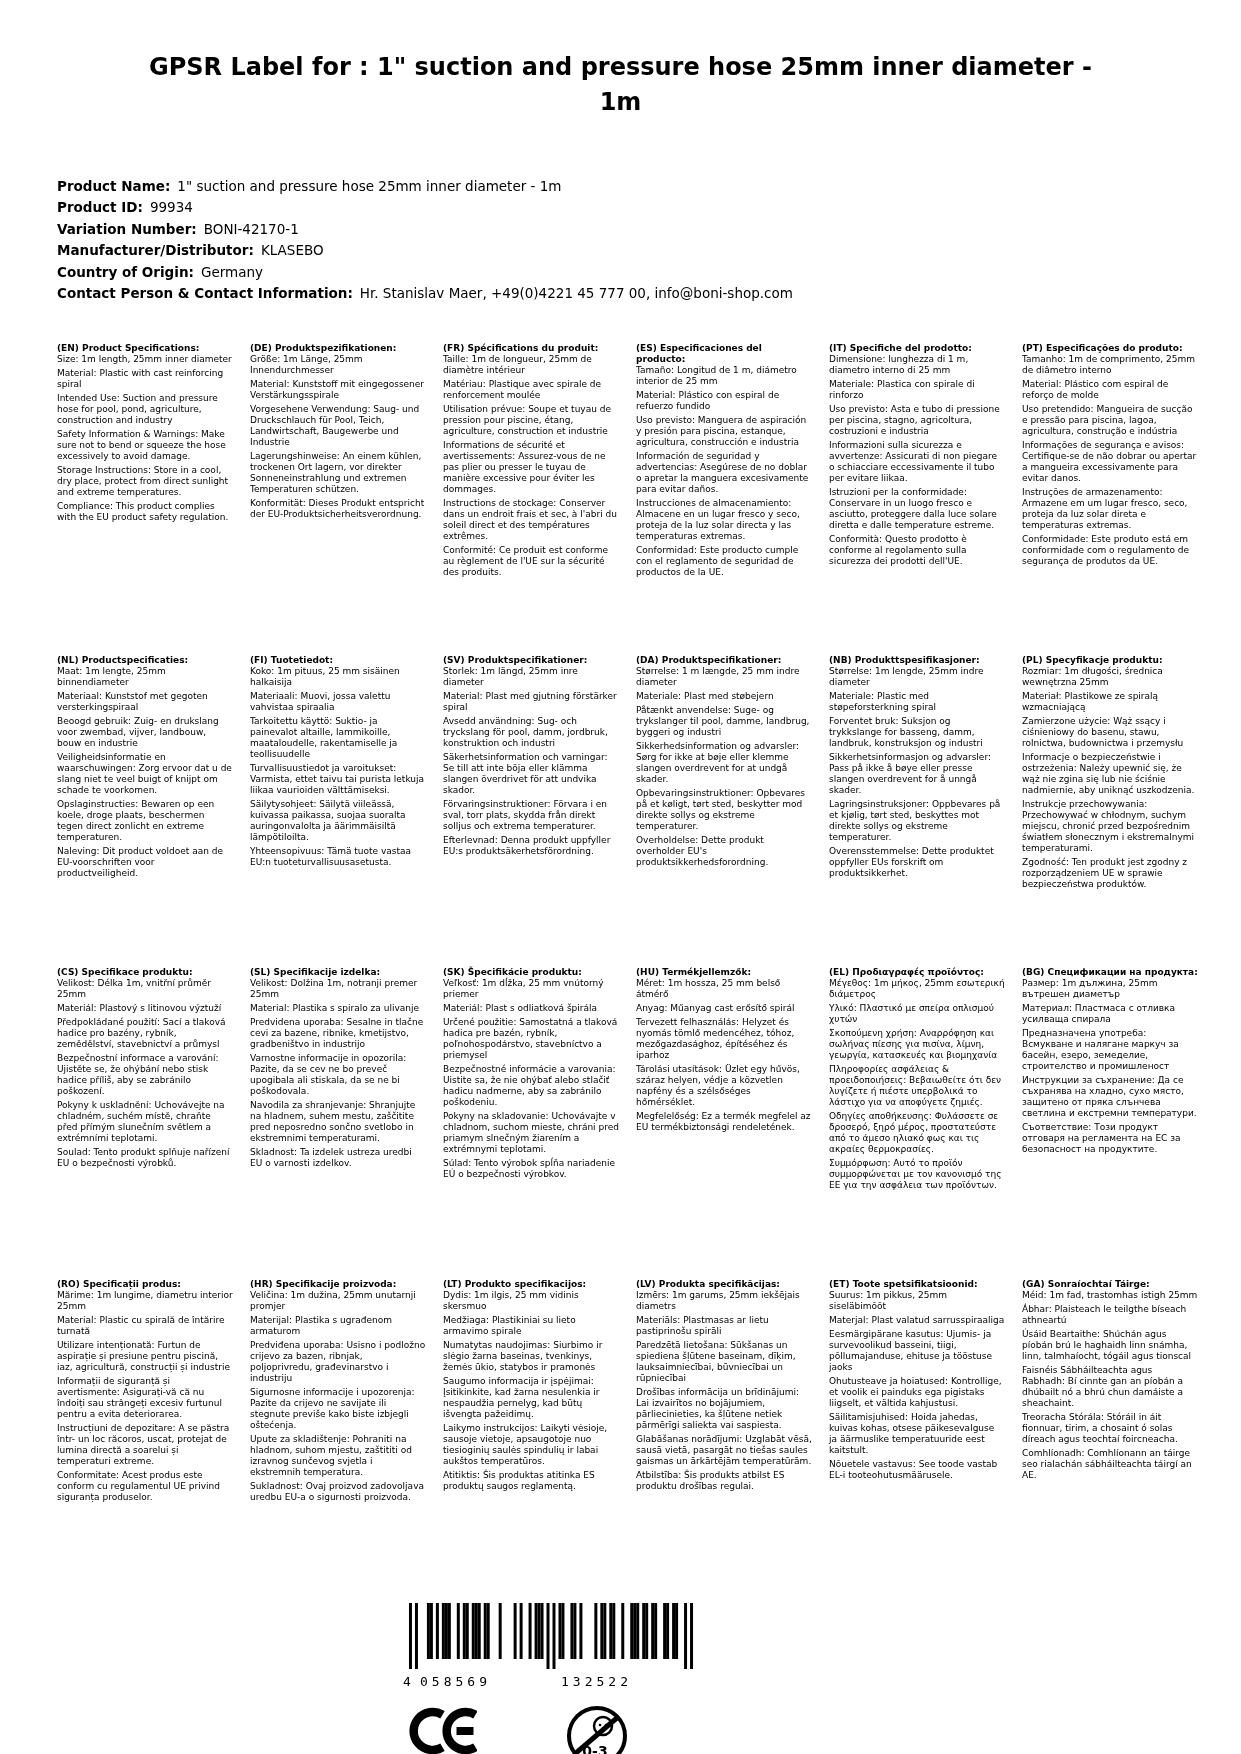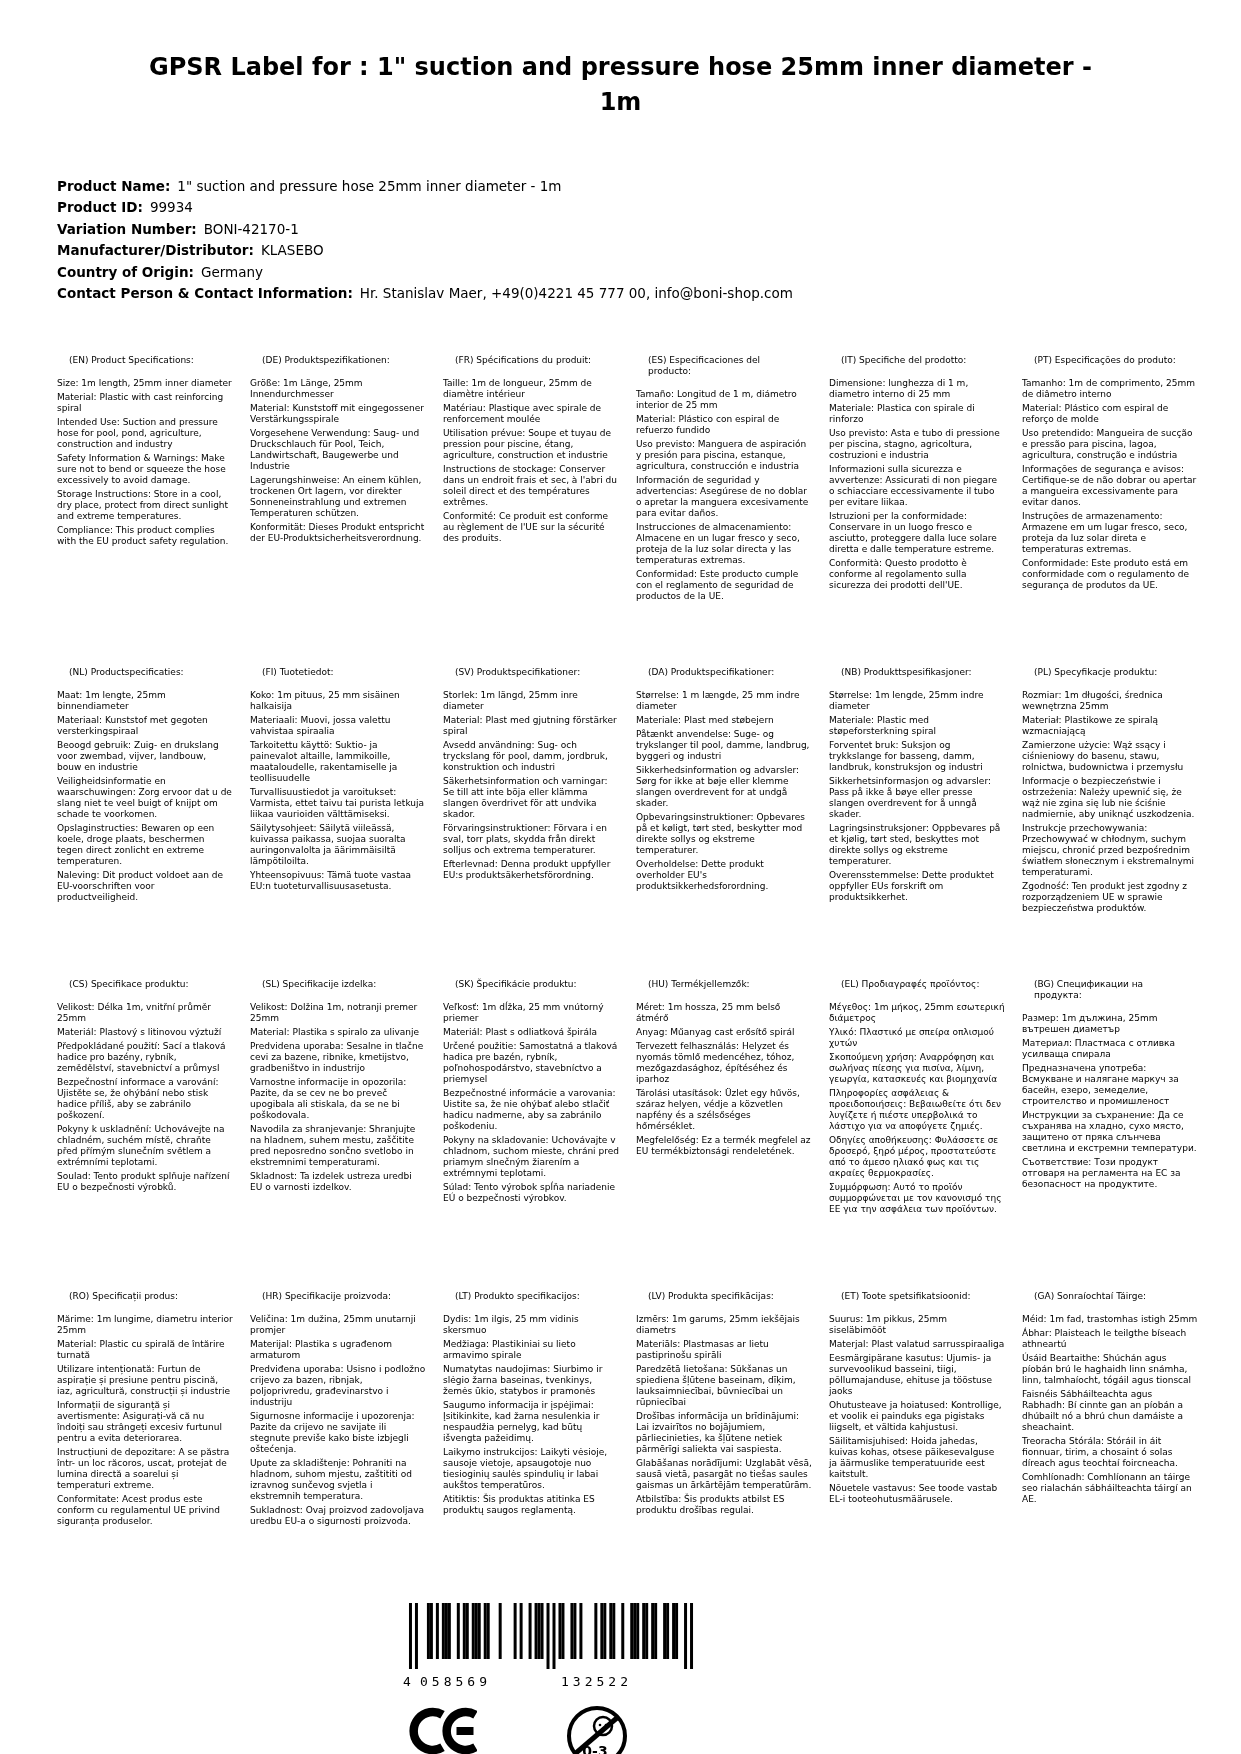--- a/index.html
+++ b/index.html
@@ -14,21 +14,21 @@
     font-size: 24px; font-weight: bold; text-align: center;
     max-width: 950px; margin: 50px auto 0 auto; line-height: 1.45;
   }
   .product-info { margin: 56px 0 0 57px; font-size: 13.5px; line-height: 21.5px; }
   .info-label { font-weight: bold; margin-right: 7px; }
   .specs-grid {
     display: grid; grid-template-columns: repeat(6, 176px); column-gap: 17px;
     grid-auto-rows: 312px; align-items: start; margin: 38px 0 0 57px;
   }
   .spec-block { font-size: 9px; line-height: 11px; }
-  .spec-heading { font-size: 9px; font-weight: normal; margin: 12px; padding: 0; }
+  .spec-heading { font-size: 9px; font-weight: bold; margin: 0; padding: 0; }
   .spec-para { margin: 0 0 3px 0; }
   .footer { margin: 12px 0 0 403px; width: 420px; }
   .barcode-wrap { display: inline-block; }
   .barcode-digits {
     display: flex; width: 299px; font-size: 13px; margin-top: 1px;
     font-family: "DejaVu Sans Mono", "Liberation Mono", monospace;
   }
   .bd-first { width: 17px; }
   .bd-group { flex: 1; text-align: left; letter-spacing: 4px; }
   .marks-row { display: flex; align-items: flex-start; gap: 88px; margin-top: 14px; margin-left: 2px; }
@@ -91,20 +91,21 @@
           <div class="spec-para">Konformität: Dieses Produkt entspricht der EU-Produktsicherheitsverordnung.</div>
         </div>
       </article>
 
       <article class="spec-block">
         <h2 class="spec-heading">(FR) Spécifications du produit:</h2>
         <div class="spec-paras">
           <div class="spec-para">Taille: 1m de longueur, 25mm de diamètre intérieur</div>
           <div class="spec-para">Matériau: Plastique avec spirale de renforcement moulée</div>
           <div class="spec-para">Utilisation prévue: Soupe et tuyau de pression pour piscine, étang, agriculture, construction et industrie</div>
+          <div class="spec-para">Informations de sécurité et avertissements: Assurez-vous de ne pas plier ou presser le tuyau de manière excessive pour éviter les dommages.</div>
           <div class="spec-para">Instructions de stockage: Conserver dans un endroit frais et sec, à l'abri du soleil direct et des températures extrêmes.</div>
           <div class="spec-para">Conformité: Ce produit est conforme au règlement de l'UE sur la sécurité des produits.</div>
         </div>
       </article>
 
       <article class="spec-block">
         <h2 class="spec-heading">(ES) Especificaciones del producto:</h2>
         <div class="spec-paras">
           <div class="spec-para">Tamaño: Longitud de 1 m, diámetro interior de 25 mm</div>
           <div class="spec-para">Material: Plástico con espiral de refuerzo fundido</div>

